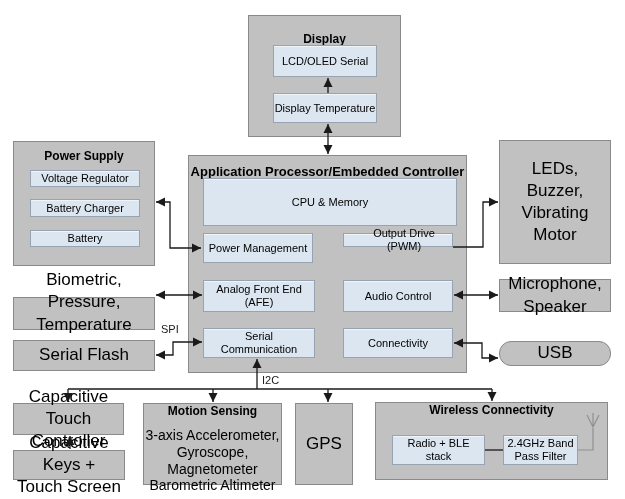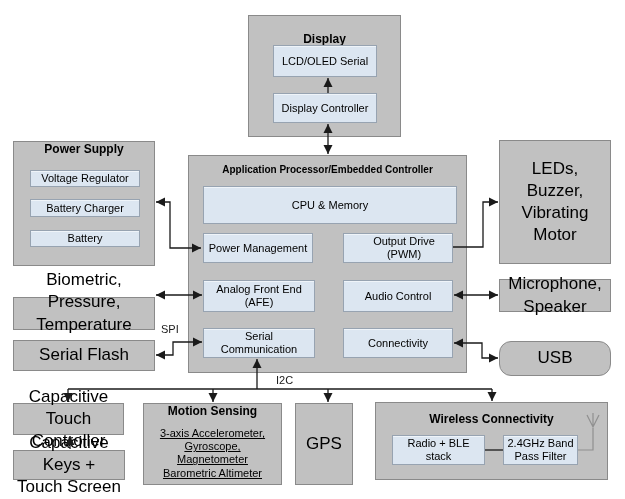--- a/index.html
+++ b/index.html
@@ -27,67 +27,67 @@
     text-align:center;font-weight:bold;font-size:12px;white-space:pre-line;
   }
   .chip{
     position:absolute;box-sizing:border-box;
     background:var(--chip-fill);border:1px solid var(--chip-border);
     box-shadow:inset 0 1px 0 rgba(255,255,255,.55);
     display:flex;align-items:center;justify-content:center;
     text-align:center;white-space:pre-line;font-size:11px;line-height:1.18;
   }
   .bodytext{
-    text-align:center;white-space:pre-line;font-size:11px;line-height:1.2;margin-top:9px;text-decoration:underline;
+    text-align:center;white-space:pre-line;font-size:14px;line-height:1.2;margin-top:9px;
   }
   .buslabel{
     position:absolute;font-size:11px;color:#1a1a1a;
   }
   svg.wires{position:absolute;left:0;top:0;pointer-events:none;}
   svg.wires path{fill:none;stroke:var(--line);stroke-width:1.3;}
   svg.wires path.ant{stroke:var(--antenna);stroke-width:1.2;}
   #arrow path{fill:var(--line);stroke:none;}
 </style>
 </head>
 <body>
 
 <div id="canvas">
 
   <div class="block" style="left:248px;top:15px;width:153px;height:122px;">
     <div class="btitle" style="padding-top:16px;">Display</div>
     <div class="chip" style="left:24px;top:29px;width:104px;height:32px;">LCD/OLED Serial</div>
-    <div class="chip" style="left:24px;top:77px;width:104px;height:30px;">Display Controller</div>
+    <div class="chip" style="left:24px;top:77px;width:104px;height:30px;">Display Temperature</div>
   </div>
 
   <div class="block" style="left:13px;top:141px;width:142px;height:125px;">
-    <div class="btitle" style="">Power Supply</div>
+    <div class="btitle" style="padding-top:7px;">Power Supply</div>
     <div class="chip" style="left:16px;top:28px;width:110px;height:17px;">Voltage Regulator</div>
     <div class="chip" style="left:16px;top:57px;width:110px;height:18px;">Battery Charger</div>
     <div class="chip" style="left:16px;top:88px;width:110px;height:17px;">Battery</div>
   </div>
 
   <div class="block" style="left:188px;top:155px;width:279px;height:218px;">
-    <div class="btitle" style="padding-top:8px;font-size:10px;">Application Processor/Embedded Controller</div>
-    <div class="chip" style="left:14px;top:30px;width:254px;height:38px;text-align:right;">CPU &amp; Memory</div>
+    <div class="btitle" style="padding-top:8px;font-size:13px;">Application Processor/Embedded Controller</div>
+    <div class="chip" style="left:14px;top:22px;width:254px;height:48px;text-align:right;">CPU &amp; Memory</div>
     <div class="chip" style="left:14px;top:77px;width:110px;height:30px;">Power Management</div>
-    <div class="chip" style="left:154px;top:77px;width:110px;height:30px;padding-left:12px;">Output Drive (PWM)</div>
+    <div class="chip" style="left:154px;top:77px;width:110px;height:14px;padding-left:12px;">Output Drive (PWM)</div>
     <div class="chip" style="left:14px;top:124px;width:112px;height:32px;">Analog Front End
 (AFE)</div>
     <div class="chip" style="left:154px;top:124px;width:110px;height:32px;">Audio Control</div>
     <div class="chip" style="left:14px;top:172px;width:112px;height:30px;">Serial
 Communication</div>
     <div class="chip" style="left:154px;top:172px;width:110px;height:30px;">Connectivity</div>
   </div>
 
   <div class="block center" style="left:499px;top:140px;width:112px;height:124px;">LEDs,
 Buzzer,
 Vibrating Motor</div>
   <div class="block center" style="left:499px;top:279px;width:112px;height:33px;">Microphone,
 Speaker</div>
-  <div class="block center" style="left:499px;top:341px;width:112px;height:35px;border-radius:12px;">USB</div>
+  <div class="block center" style="left:499px;top:341px;width:112px;height:25px;border-radius:12px;">USB</div>
 
   <div class="block center" style="left:13px;top:297px;width:142px;height:33px;">Biometric, Pressure,
 Temperature sensors</div>
   <div class="block center" style="left:13px;top:340px;width:142px;height:31px;">Serial Flash</div>
 
   <div class="block center" style="left:13px;top:403px;width:111px;height:32px;">Capacitive Touch
 Controller</div>
   <div class="block center" style="left:13px;top:450px;width:112px;height:30px;">Capacitive Keys +
 Touch Screen</div>
 
@@ -95,29 +95,29 @@
     <div class="btitle" style="">Motion Sensing</div>
     <div class="bodytext">3-axis Accelerometer,
 Gyroscope,
 Magnetometer
 Barometric Altimeter</div>
   </div>
 
   <div class="block center" style="left:295px;top:403px;width:58px;height:82px;">GPS</div>
 
   <div class="block" style="left:375px;top:402px;width:233px;height:78px;">
-    <div class="btitle" style="padding-top:9px;">Wireless Connectivity</div>
+    <div class="btitle" style="">Wireless Connectivity</div>
     <div class="chip" style="left:16px;top:32px;width:93px;height:30px;text-align:center;">Radio + BLE
 stack</div>
     <div class="chip" style="left:127px;top:32px;width:75px;height:30px;">2.4GHz Band
 Pass Filter</div>
   </div>
 
   <div class="buslabel" style="left:161px;top:323px;">SPI</div>
-  <div class="buslabel" style="left:276px;top:374px;text-align:center;">I2C</div>
+  <div class="buslabel" style="left:262px;top:374px;text-align:center;">I2C</div>
 
   <svg class="wires" width="625" height="499" viewBox="0 0 625 499">
     <defs>
       <marker id="arrow" viewBox="0 0 10 10" refX="10" refY="5" markerWidth="7" markerHeight="7" orient="auto-start-reverse">
         <path d="M0,0 L10,5 L0,10 z"></path>
       </marker>
     </defs>
 
     <path d="M328,93 L328,78" marker-end="url(#arrow)"></path>
 

